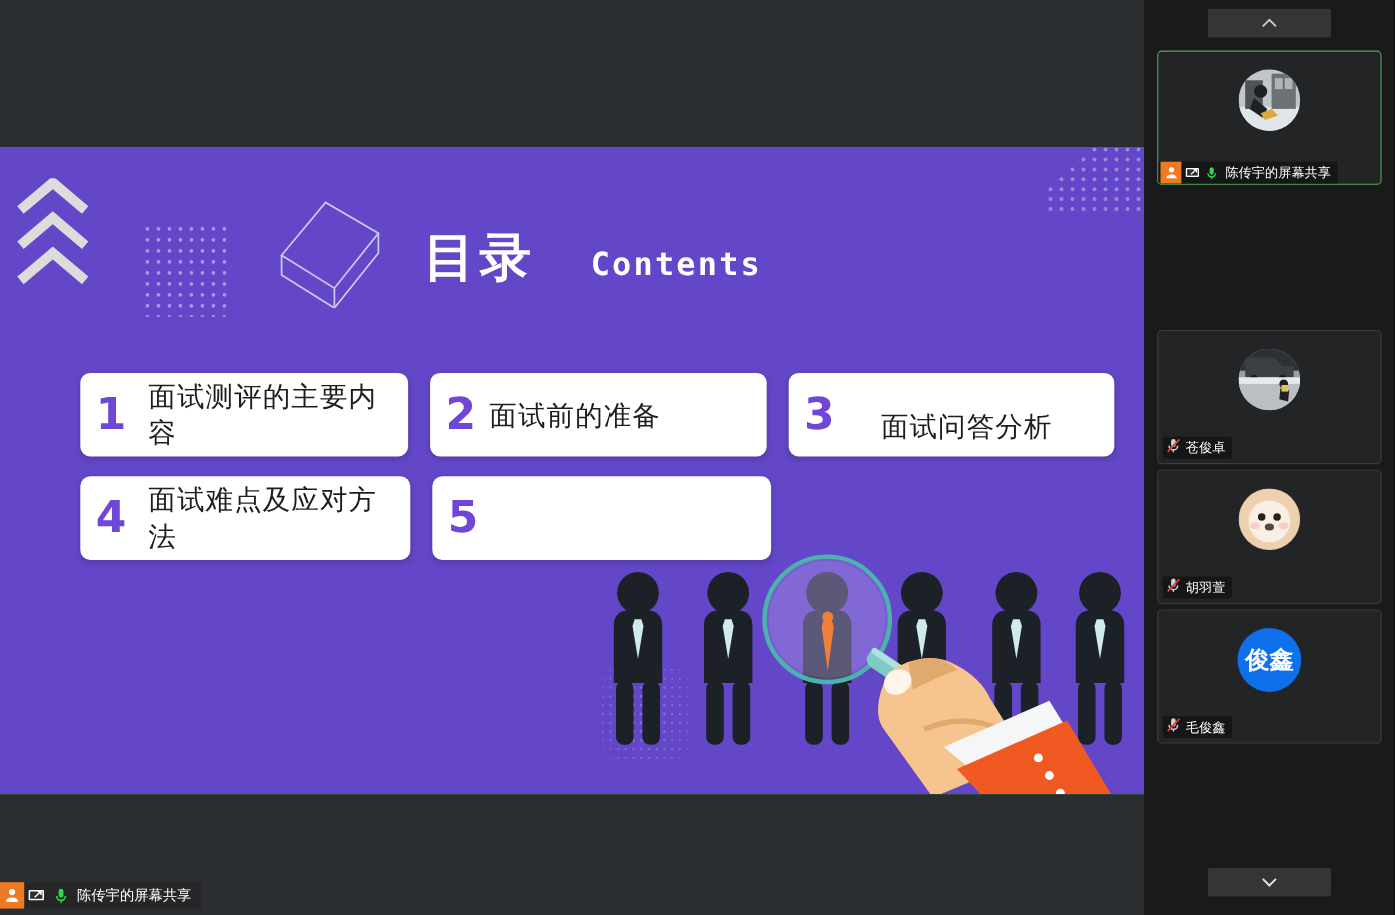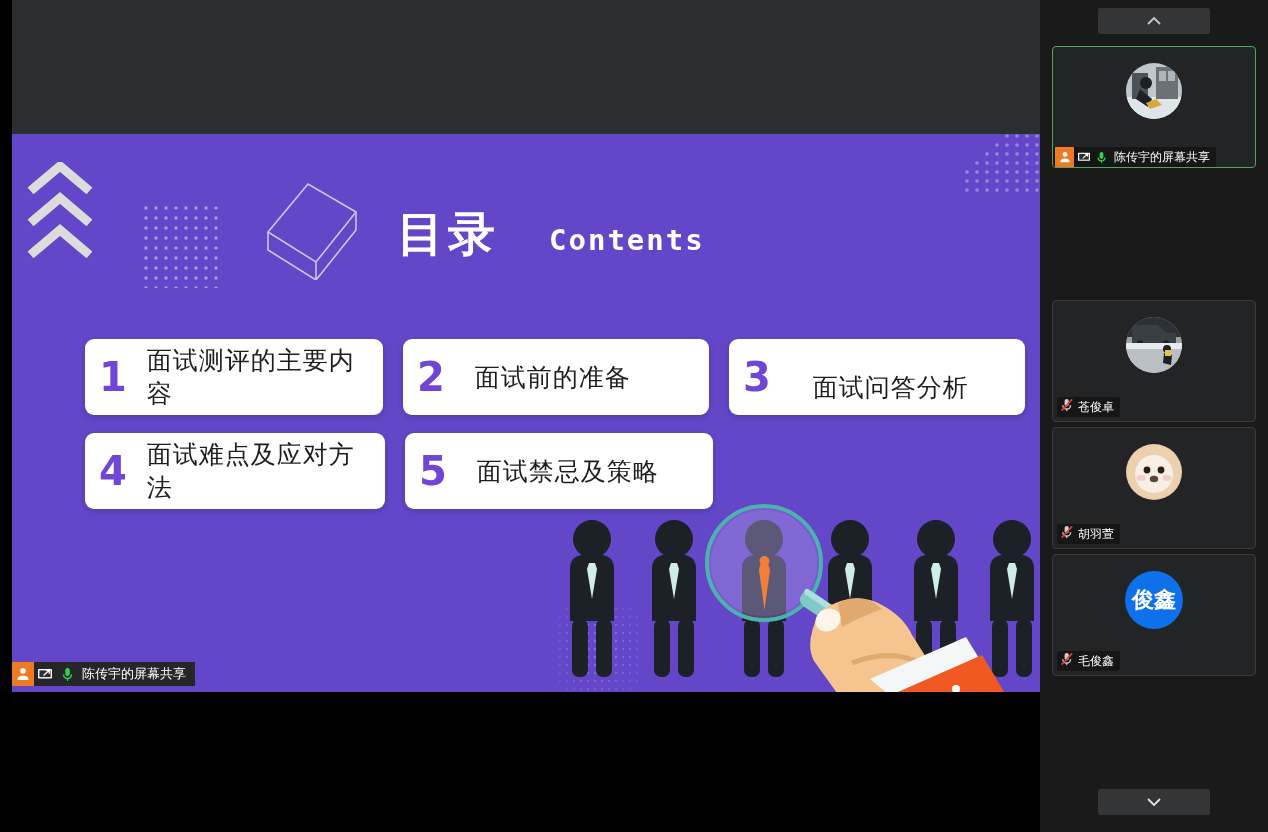--- a/index.html
+++ b/index.html
@@ -2,21 +2,21 @@
 <html><head>
 <meta charset="utf-8">
 <style>
   * { margin:0; padding:0; box-sizing:border-box; }
   html,body{ width:1268px; height:832px; background:#000; overflow:hidden;
              font-family:"Liberation Sans","DejaVu Sans",sans-serif; }
 
   #app{ position:relative; width:1268px; height:832px; background:#000; }
 
   
-  #share-area{ position:absolute; left:12px; top:0; width:1040px; height:692px;
+  #share-area{ position:absolute; left:0; top:0; width:1040px; height:832px;
                background:#22c55e; overflow:hidden; }
 
   #slide{ position:absolute; left:0; top:134px; width:1040px; height:588px;
           background:#6347c8; overflow:hidden; }
 
   
   .chevrons{ position:absolute; left:14px; top:28px; width:70px; height:100px; }
 
   
   .dotgrid{ position:absolute; left:130px; top:70px; width:80px; height:84px; }
@@ -39,21 +39,21 @@
   
   .cards{ position:absolute; left:73px; top:205px; width:940px; }
   .card-row{ display:flex; gap:20px; margin-bottom:18px; }
   .card{ height:76px; background:#fff; border-radius:9px; display:flex;
          align-items:center; padding:0 14px; box-shadow:0 2px 6px rgba(0,0,0,.18); }
   .card .num{ font-size:40px; font-weight:700; color:#6f46d6; line-height:1;
               font-family:"DejaVu Sans","Liberation Sans",sans-serif; }
   .card .txt{ font-size:25px; color:#1d1d1f; margin-left:12px; letter-spacing:1px;
               font-family:"DejaVu Sans","Liberation Sans",sans-serif; }
   .c1{ width:300px; } .c2{ width:308px; } .c3{ width:298px; }
-  .c1 .txt{ margin-left:20px; } .c2 .txt{ margin-left:30px; } .c3 .txt{ margin-left:42px;margin-top:20px; }
+  .c1 .txt{ margin-left:20px; } .c2 .txt{ margin-left:12px; } .c3 .txt{ margin-left:42px;margin-top:20px; }
 
   
   .illus{ position:absolute; left:540px; top:365px; width:500px; height:223px; }
 
   
   .band-top{ position:absolute; left:0; top:0; width:1040px; height:134px;
              background:#2b2e30; }
   .band-bottom{ position:absolute; left:0; top:722px; width:1040px; height:110px;
                 background:#2b2e30; }
 
@@ -471,21 +471,20 @@
             <span class="txt">面试问答分析</span>
           </div>
         </div>
         <div class="card-row">
           <div class="card c1">
             <span class="num">4</span>
             <span class="txt">面试难点及应对方法</span>
           </div>
           <div class="card c2">
             <span class="num">5</span>
-            <span class="txt">面试禁忌及策略</span>
           </div>
         </div>
       </div>
     </div>
 
     <div class="band-bottom"></div>
 
     <div id="share-label">
       <span class="ic-person">
         <svg width="14" height="14" viewBox="0 0 14 14">

